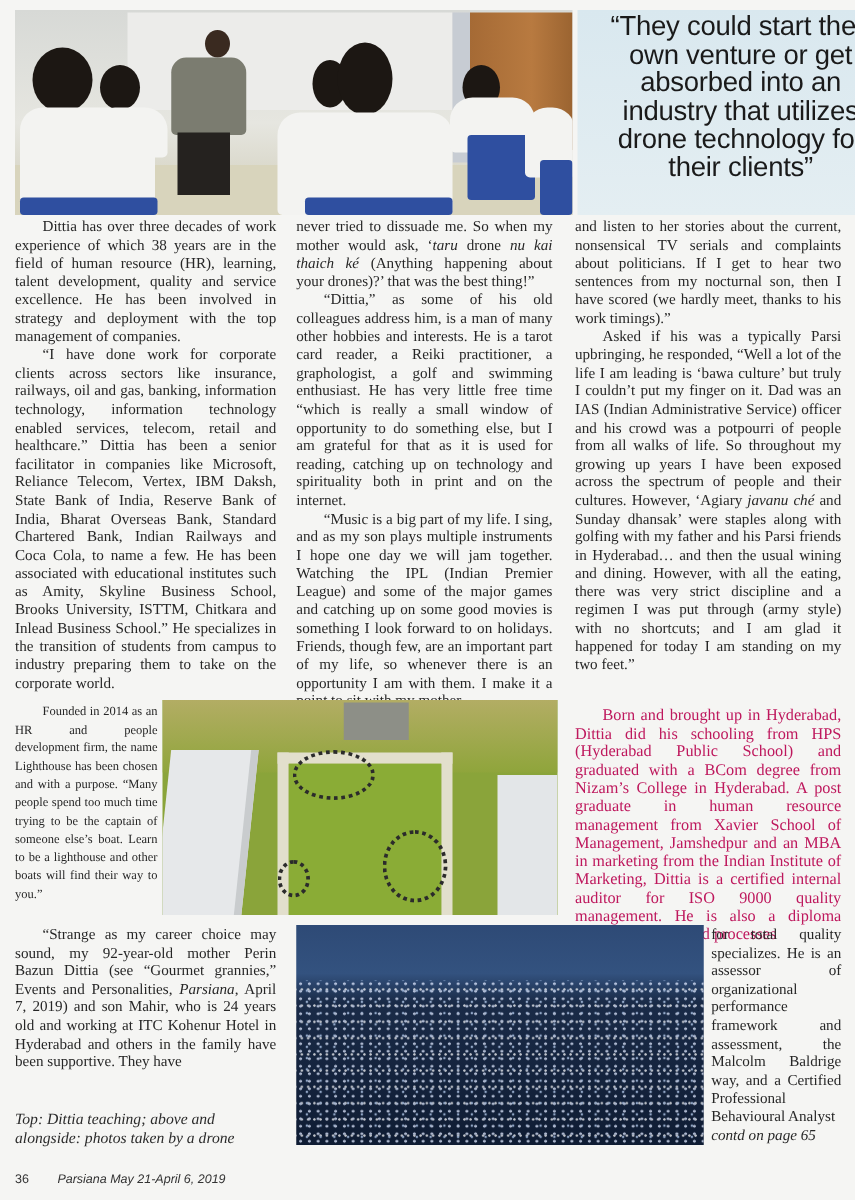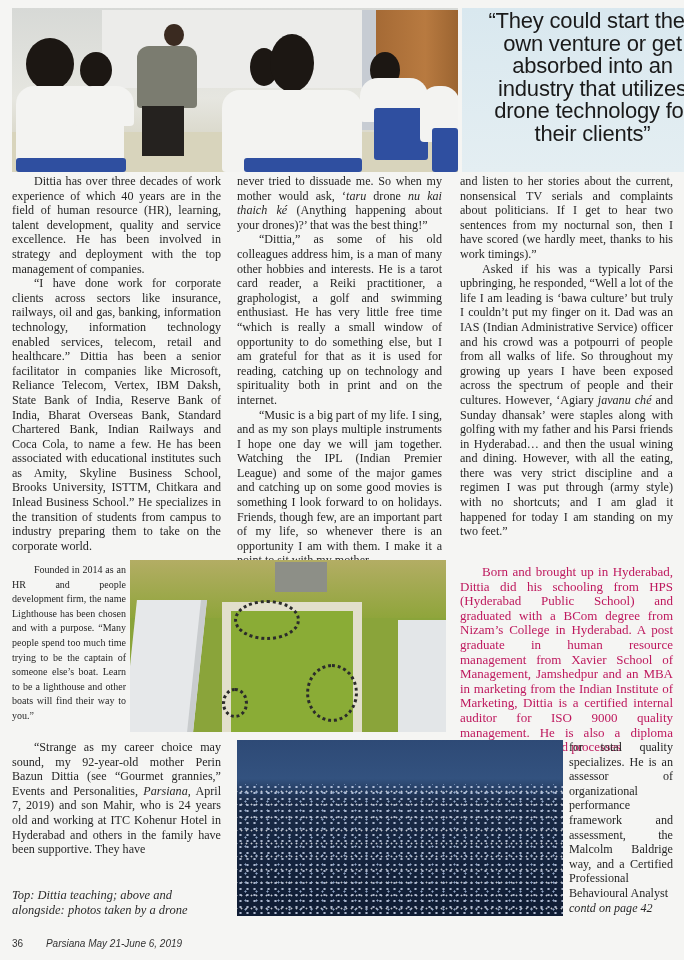--- a/index.html
+++ b/index.html
@@ -127,21 +127,21 @@
     <div class="shirt" style="left:348px;top:70px;width:68px;height:44px;"></div>
     <div class="chair" style="left:362px;top:100px;width:54px;height:52px;"></div>
 
     <div class="shirt" style="left:408px;top:78px;width:40px;height:56px;"></div>
     <div class="chair" style="left:420px;top:120px;width:26px;height:44px;"></div>
   </div>
 
   <div class="pullquote">“They could start their own venture or get absorbed into an industry that utilizes drone technology for their clients”</div>
 
   <div class="col col1">
-    <p>Dittia has over three decades of work experience of which 40 years are in the field of human resource (HR), learning, talent development, quality and service excellence. He has been involved in strategy and deployment with the top management of companies.</p>
+    <p>Dittia has over three decades of work experience of which 38 years are in the field of human resource (HR), learning, talent development, quality and service excellence. He has been involved in strategy and deployment with the top management of companies.</p>
     <p>“I have done work for corporate clients across sectors like insurance, railways, oil and gas, banking, information technology, information technology enabled services, telecom, retail and healthcare.” Dittia has been a senior facilitator in companies like Microsoft, Reliance Telecom, Vertex, IBM Daksh, State Bank of India, Reserve Bank of India, Bharat Overseas Bank, Standard Chartered Bank, Indian Railways and Coca Cola, to name a few. He has been associated with educational institutes such as Amity, Skyline Business School, Brooks University, ISTTM, Chitkara and Inlead Business School.” He specializes in the transition of students from campus to industry preparing them to take on the corporate world.</p>
   </div>
 
   <div class="col1b">
     <p>Founded in 2014 as an HR and people development firm, the name Lighthouse has been chosen and with a purpose. “Many people spend too much time trying to be the captain of someone else’s boat. Learn to be a lighthouse and other boats will find their way to you.”</p>
   </div>
 
   <div class="col1c">
     <p><span>“Strange as my career choice may sound, my 92-year-old mother Perin Bazun Dittia (see “Gourmet grannies,” Events and Personalities, </span><em>Parsiana</em><span>, April 7, 2019) and son Mahir, who is 24 years old and working at ITC Kohenur Hotel in Hyderabad and others in the family have been supportive. They have</span></p>
   </div>
@@ -156,21 +156,21 @@
     <p class="noindent">and listen to her stories about the current, nonsensical TV serials and complaints about politicians. If I get to hear two sentences from my nocturnal son, then I have scored (we hardly meet, thanks to his work timings).”</p>
     <p><span>Asked if his was a typically Parsi upbringing, he responded, “Well a lot of the life I am leading is ‘bawa culture’ but truly I couldn’t put my finger on it. Dad was an IAS (Indian Administrative Service) officer and his crowd was a potpourri of people from all walks of life. So throughout my growing up years I have been exposed across the spectrum of people and their cultures. However, ‘Agiary </span><em>javanu ché</em><span> and Sunday dhansak’ were staples along with golfing with my father and his Parsi friends in Hyderabad… and then the usual wining and dining. However, with all the eating, there was very strict discipline and a regimen I was put through (army style) with no shortcuts; and I am glad it happened for today I am standing on my two feet.”</span></p>
   </div>
 
   <div class="col3b">
     <p>Born and brought up in Hyderabad, Dittia did his schooling from HPS (Hyderabad Public School) and graduated with a BCom degree from Nizam’s College in Hyderabad. A post graduate in human resource management from Xavier School of Management, Jamshedpur and an MBA in marketing from the Indian Institute of Marketing, Dittia is a certified internal auditor for ISO 9000 quality management. He is also a diploma holder in quality and processes</p>
   </div>
 
   <div class="col3c">
     <span>for total quality specializes. He is an assessor of organizational performance framework and assessment, the Malcolm Baldrige way, and a Certified Professional Behavioural Analyst</span>
-    <span class="contd">contd on page 42</span>
+    <span class="contd">contd on page 65</span>
   </div>
 
   <div class="photo-campus">
     <div class="grass-top"></div>
     <div class="stage"></div>
     <div class="walkway-ring"></div>
     <div class="lawn"></div>
     <div class="roof-left"></div>
     <div class="roof-right"></div>
     <div class="circle-people" style="left:104px;top:40px;width:66px;height:40px;"></div>
@@ -180,15 +180,15 @@
 
   <div class="photo-night">
     <div class="lights"></div>
   </div>
 
   <div class="caption">Top: Dittia teaching; above and alongside: photos taken by a drone</div>
 
   <div class="folio">
     <span class="pgnum">36</span>
     <span>Parsiana</span>
-    <span>May 21-June 6, 2019</span>
+    <span>May 21-April 6, 2019</span>
   </div>
 </div>
 
 </body></html>

